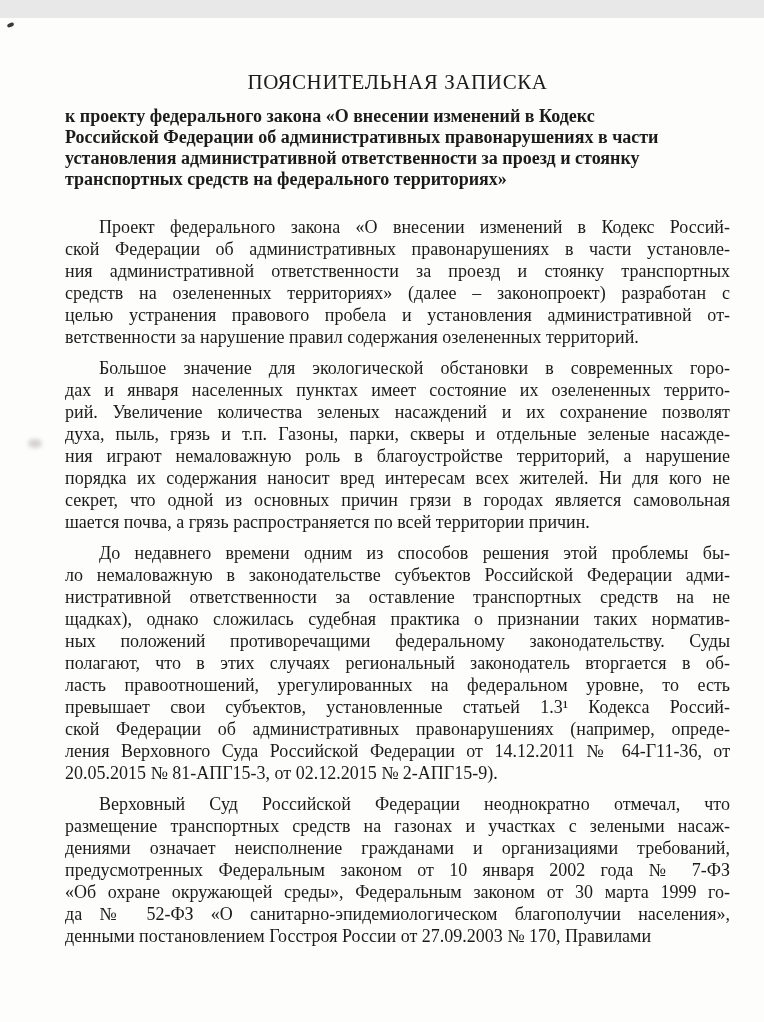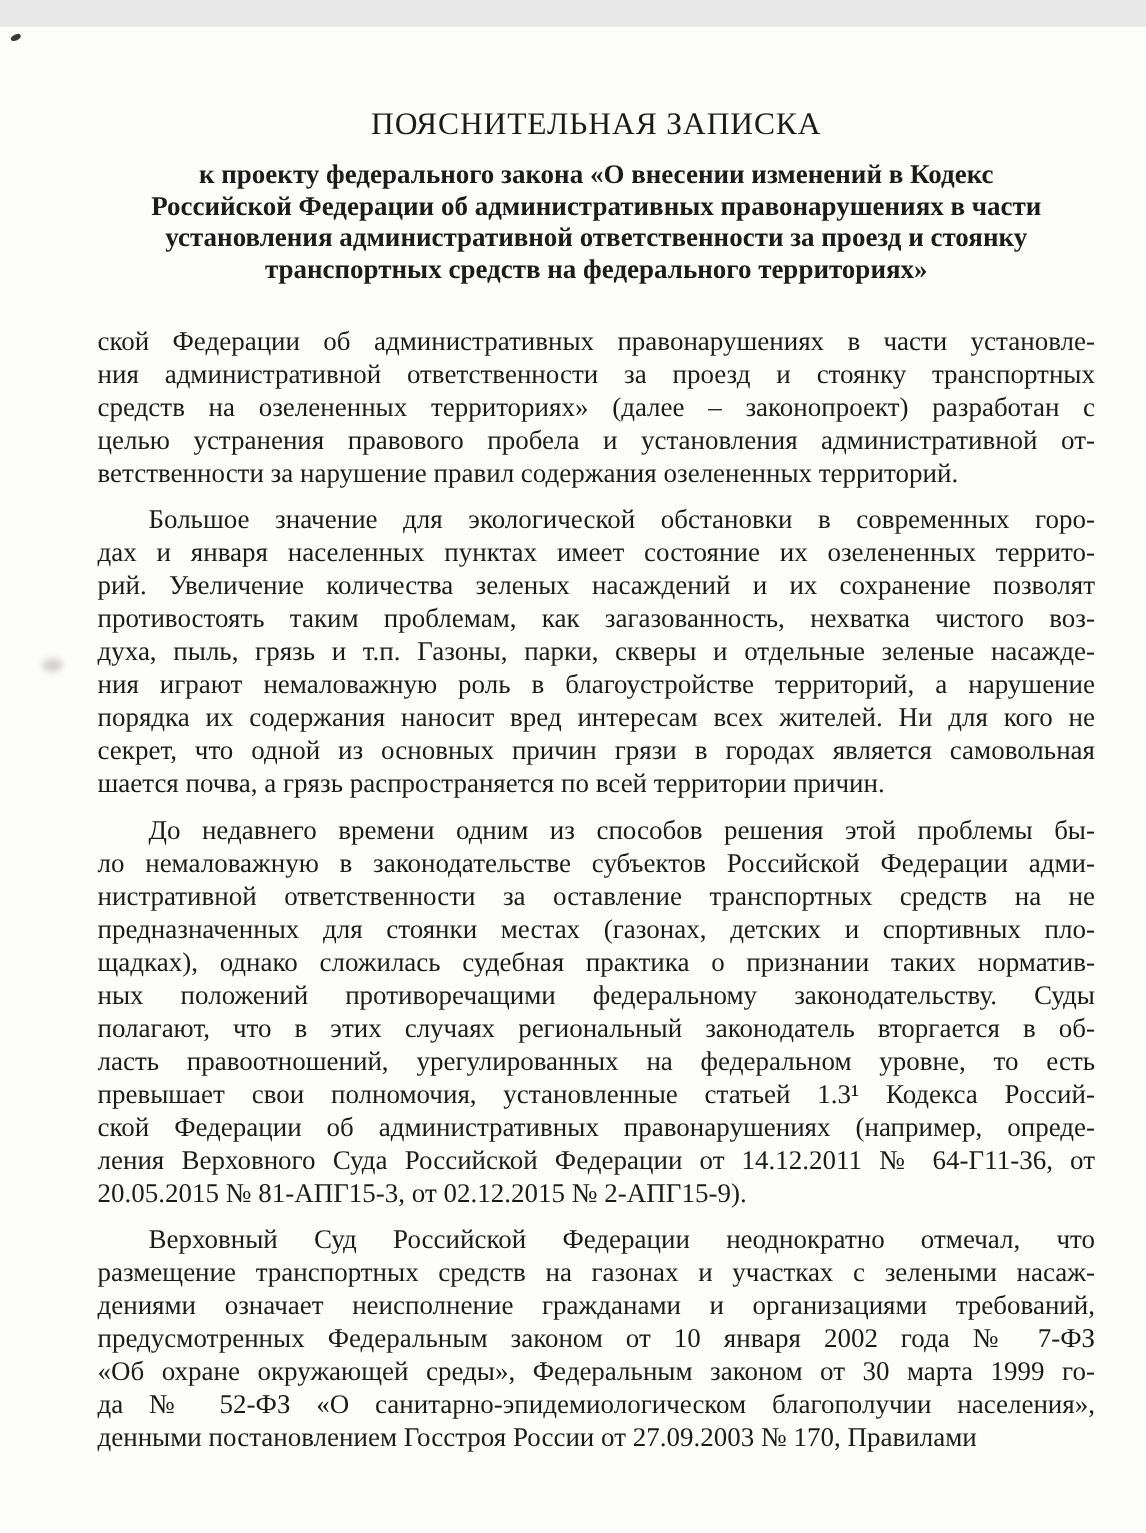--- a/index.html
+++ b/index.html
@@ -28,21 +28,21 @@
     font-size: 21px;
     line-height: 24px;
     font-weight: 400;
     letter-spacing: 0.6px;
   }
   .doc-subtitle {
     margin-top: 12px;
     font-size: 18px;
     line-height: 21px;
     font-weight: 700;
-    text-align: center;
+    text-align: left;
   }
   .doc-body {
     margin-top: 26px;
     font-size: 18px;
     line-height: 22px;
   }
   .para { margin: 0; }
   .para + .para { margin-top: 9px; }
   .line {
     text-align: justify;
@@ -86,47 +86,46 @@
 
     <div class="doc-subtitle">
         <div class="subtitle-line">к проекту федерального закона «О внесении изменений в Кодекс</div>
         <div class="subtitle-line">Российской Федерации об административных правонарушениях в части</div>
         <div class="subtitle-line">установления административной ответственности за проезд и стоянку</div>
         <div class="subtitle-line">транспортных средств на федерального территориях»</div>
       </div>
 
     <div class="doc-body">
         <div class="para">
+          <div class="line first">Проект федерального закона «О внесении изменений в Кодекс Россий-</div>
           <div class="line">ской Федерации об административных правонарушениях в части установле-</div>
           <div class="line">ния административной ответственности за проезд и стоянку транспортных</div>
           <div class="line">средств на озелененных территориях» (далее – законопроект) разработан с</div>
           <div class="line">целью устранения правового пробела и установления административной от-</div>
           <div class="line last">ветственности за нарушение правил содержания озелененных территорий.</div>
         </div>
         <div class="para">
           <div class="line first">Большое значение для экологической обстановки в современных горо-</div>
           <div class="line">дах и января населенных пунктах имеет состояние их озелененных террито-</div>
           <div class="line">рий. Увеличение количества зеленых насаждений и их сохранение позволят</div>
-          <div class="line">противостоять таким проблемам, как загазованность, нехватка чистого воз-</div>
           <div class="line">духа, пыль, грязь и т.п. Газоны, парки, скверы и отдельные зеленые насажде-</div>
           <div class="line">ния играют немаловажную роль в благоустройстве территорий, а нарушение</div>
           <div class="line">порядка их содержания наносит вред интересам всех жителей. Ни для кого не</div>
           <div class="line">секрет, что одной из основных причин грязи в городах является самовольная</div>
           <div class="line last">шается почва, а грязь распространяется по всей территории причин.</div>
         </div>
         <div class="para">
           <div class="line first">До недавнего времени одним из способов решения этой проблемы бы-</div>
           <div class="line">ло немаловажную в законодательстве субъектов Российской Федерации адми-</div>
           <div class="line">нистративной ответственности за оставление транспортных средств на не</div>
-          <div class="line">предназначенных для стоянки местах (газонах, детских и спортивных пло-</div>
           <div class="line">щадках), однако сложилась судебная практика о признании таких норматив-</div>
           <div class="line">ных положений противоречащими федеральному законодательству. Суды</div>
           <div class="line">полагают, что в этих случаях региональный законодатель вторгается в об-</div>
           <div class="line">ласть правоотношений, урегулированных на федеральном уровне, то есть</div>
-          <div class="line">превышает свои полномочия, установленные статьей 1.3¹ Кодекса Россий-</div>
+          <div class="line">превышает свои субъектов, установленные статьей 1.3¹ Кодекса Россий-</div>
           <div class="line">ской Федерации об административных правонарушениях (например, опреде-</div>
           <div class="line">ления Верховного Суда Российской Федерации от 14.12.2011 № 64-Г11-36, от</div>
           <div class="line last">20.05.2015 № 81-АПГ15-3, от 02.12.2015 № 2-АПГ15-9).</div>
         </div>
         <div class="para">
           <div class="line first">Верховный Суд Российской Федерации неоднократно отмечал, что</div>
           <div class="line">размещение транспортных средств на газонах и участках с зелеными насаж-</div>
           <div class="line">дениями означает неисполнение гражданами и организациями требований,</div>
           <div class="line">предусмотренных Федеральным законом от 10 января 2002 года № 7-ФЗ</div>
           <div class="line">«Об охране окружающей среды», Федеральным законом от 30 марта 1999 го-</div>

